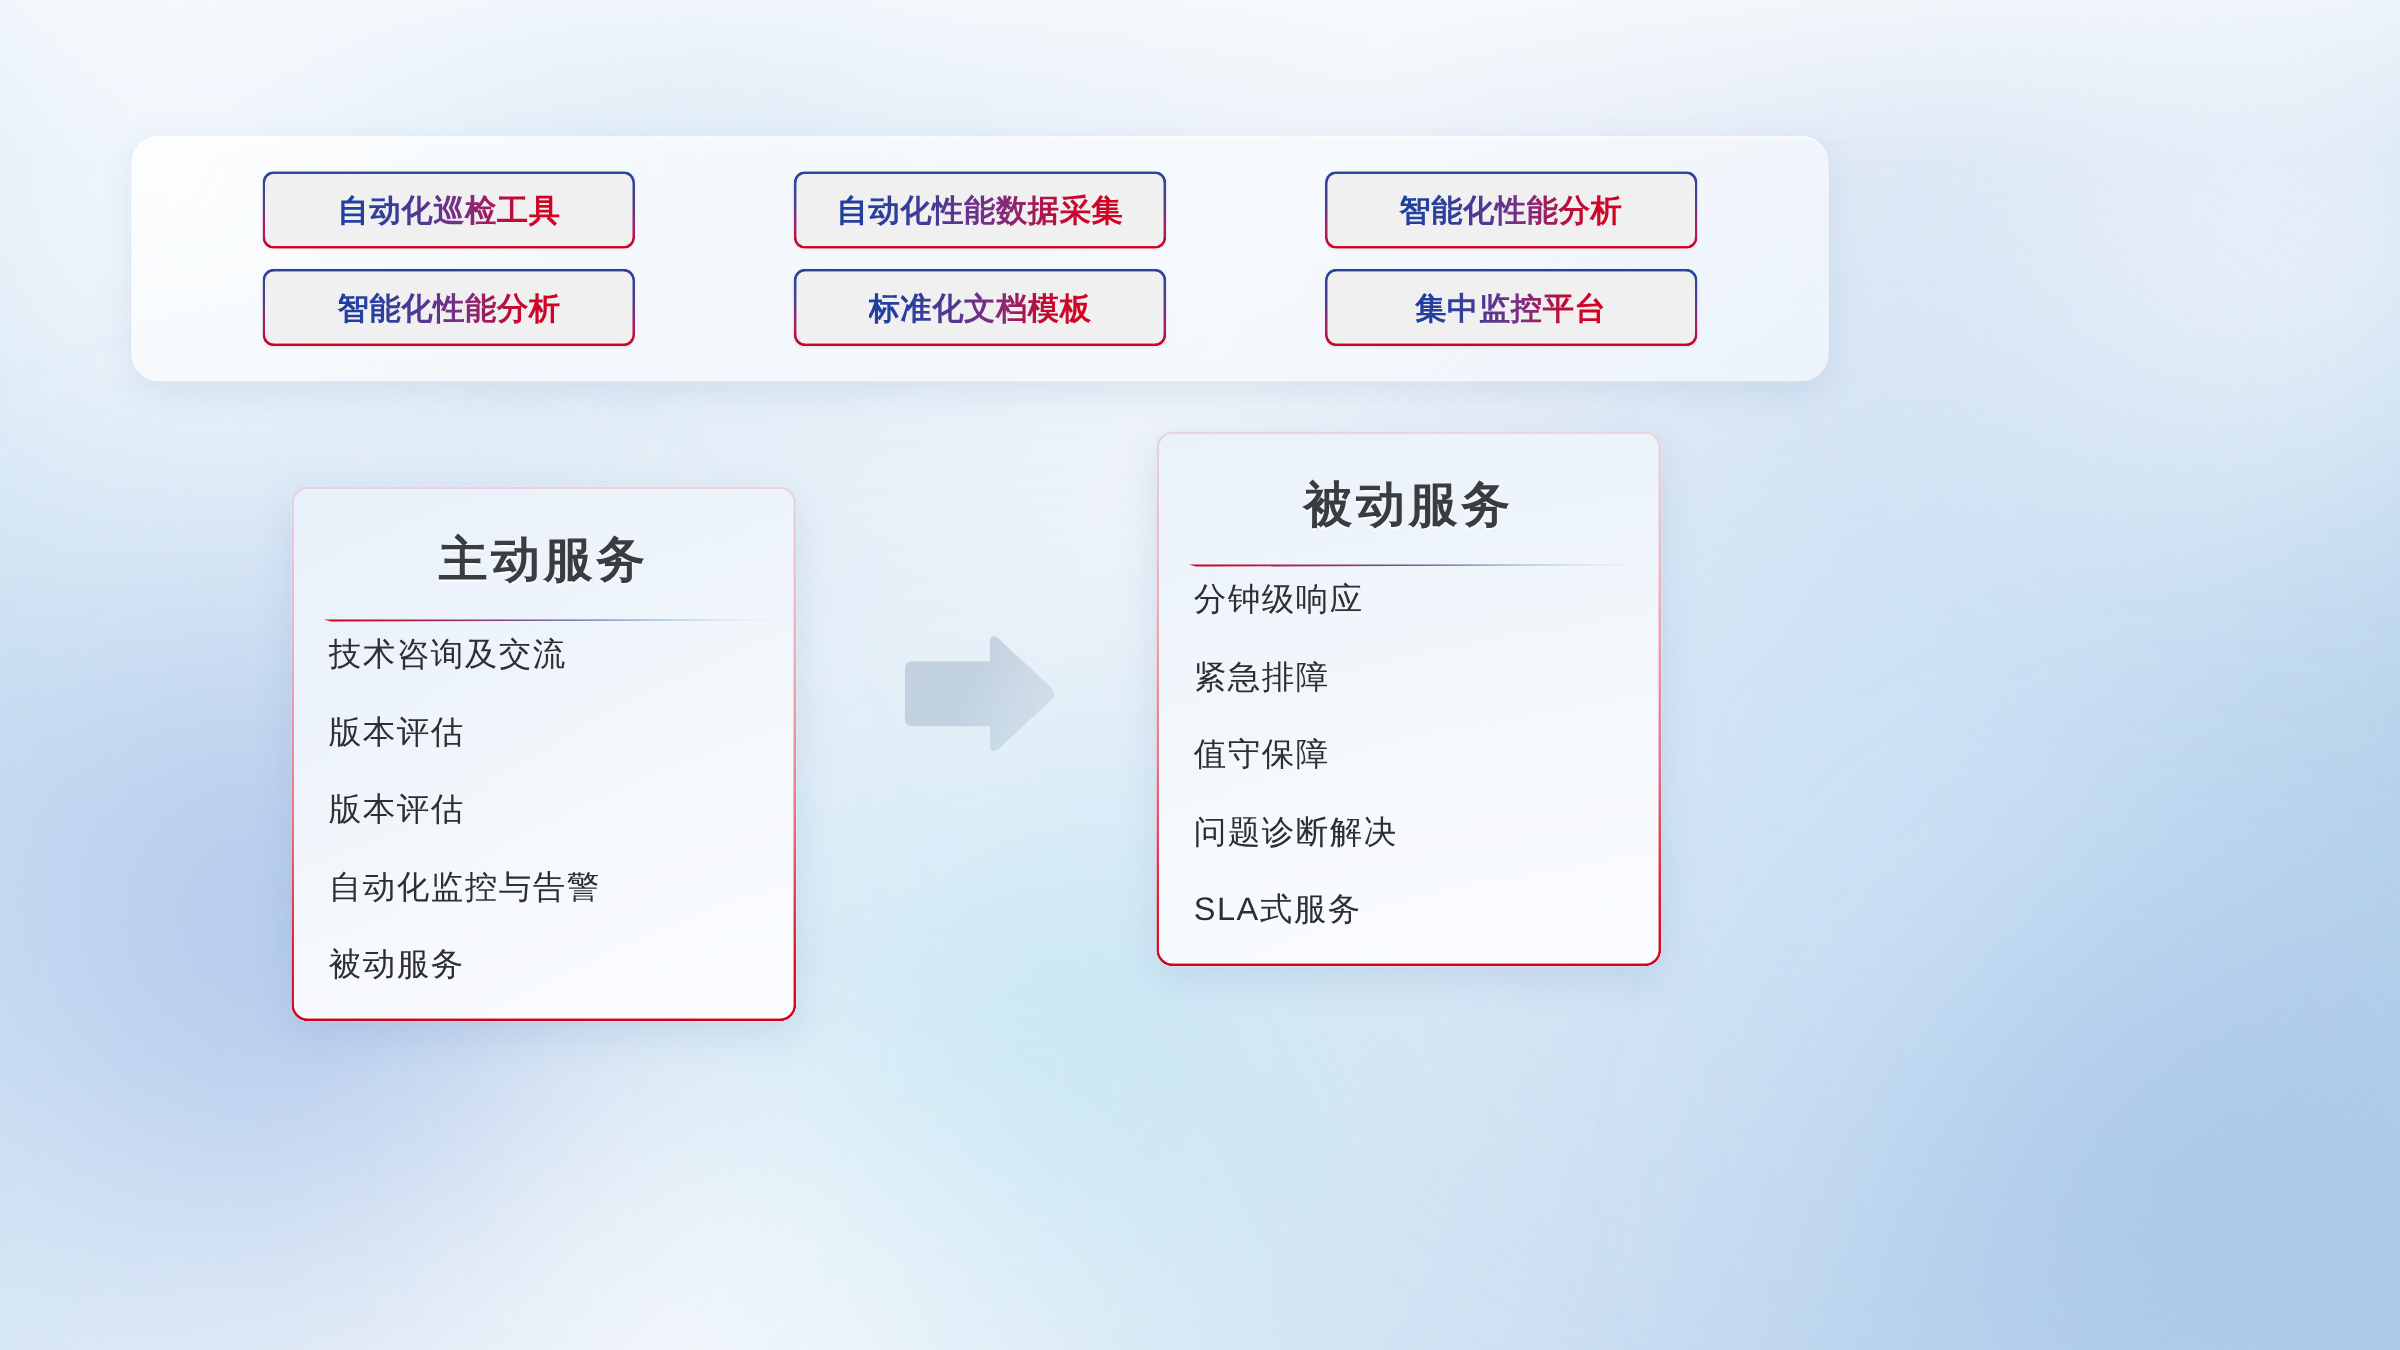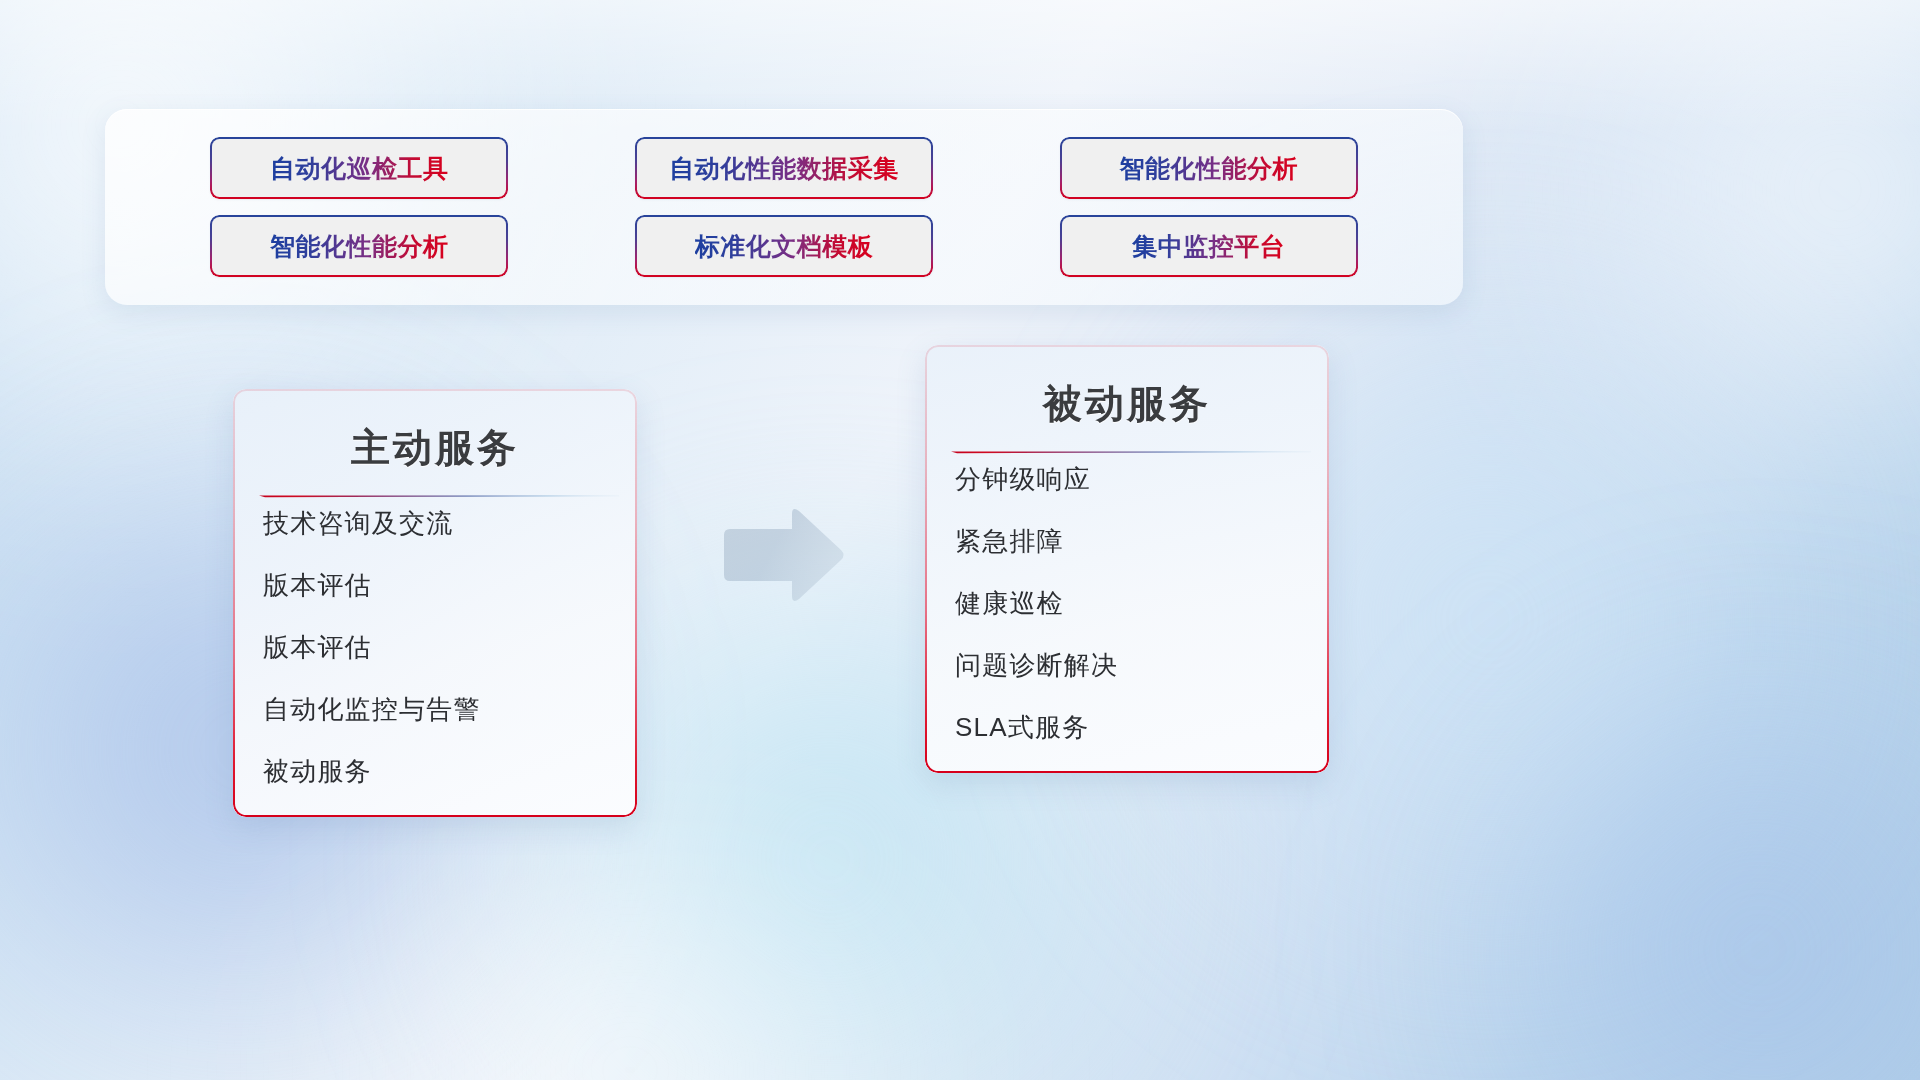--- a/index.html
+++ b/index.html
@@ -241,18 +241,18 @@
           <stop offset="0.80" stop-color="#9dc0dd"></stop>
           <stop offset="1" stop-color="#d6e6f2" stop-opacity="0.35"></stop>
         </linearGradient>
       </defs>
       <path d="M0,2.0 L360,2.0 L360,4.0 L6,7.6 Z" fill="url(#divGradB)"></path>
     </svg>
 
     <div class="card-list">
       <div class="card-list-item">分钟级响应</div>
       <div class="card-list-item">紧急排障</div>
-      <div class="card-list-item">健康巡检</div>
+      <div class="card-list-item">值守保障</div>
       <div class="card-list-item">问题诊断解决</div>
       <div class="card-list-item">SLA式服务</div>
     </div>
   </div>
 </div>
 
 </body></html>

